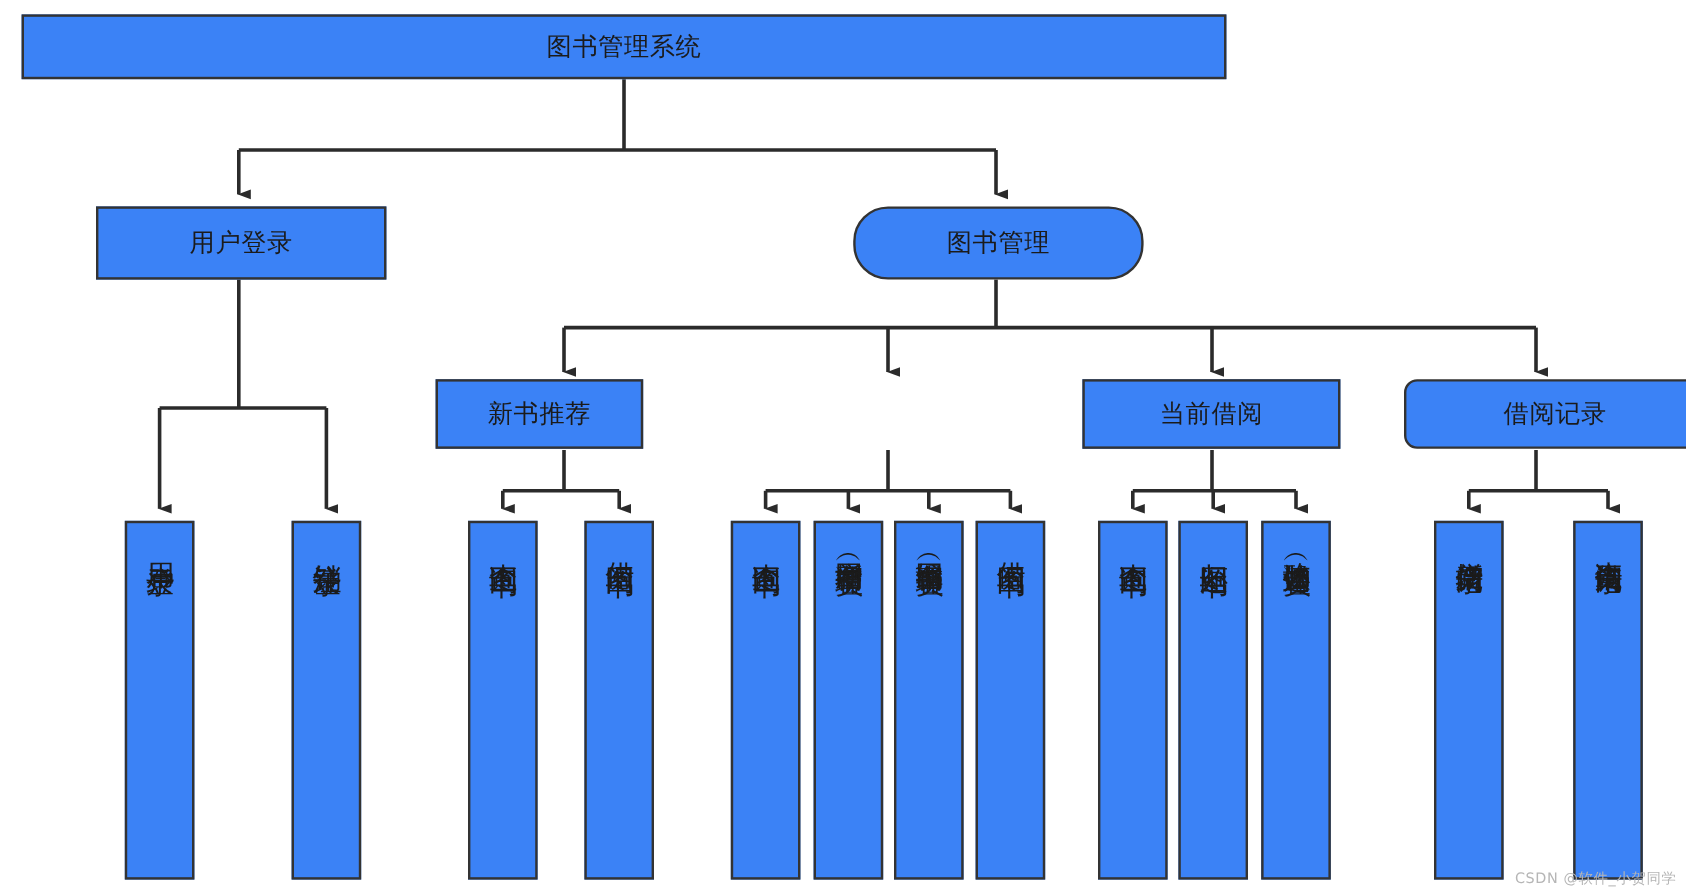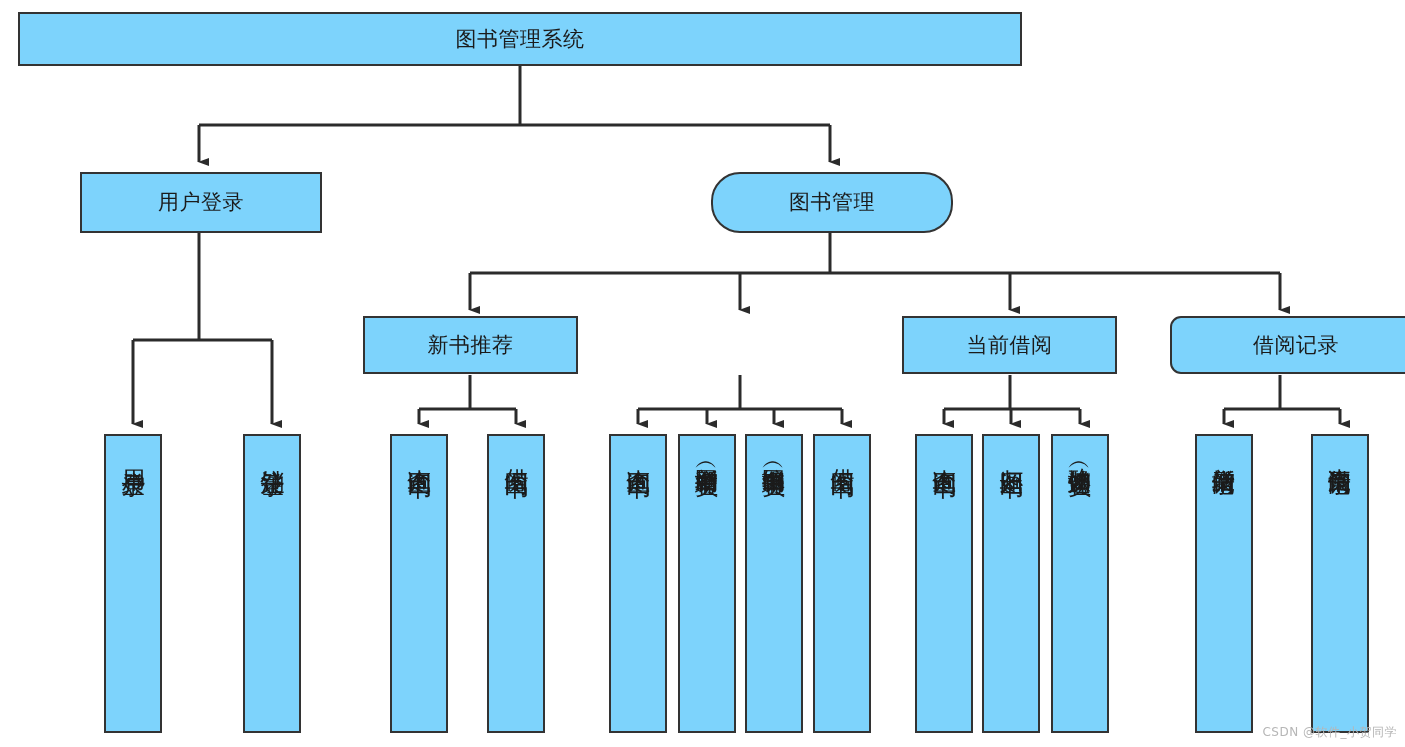--- a/index.html
+++ b/index.html
@@ -22,21 +22,21 @@
     position: absolute;
     left: 0;
     top: 0;
     width: 1405px;
     height: 747px;
     pointer-events: none;
   }
   .node {
     position: absolute;
     box-sizing: border-box;
-    background: #7dd3fc;
+    background: #3b82f6;
     border: 2px solid #333333;
     display: flex;
     align-items: center;
     justify-content: center;
     color: #1b1b1b;
   }
   .node-label {
     display: block;
     text-align: center;
     line-height: 1.18;
@@ -133,21 +133,21 @@
     <span class="node-label">图书管理系统</span>
   </div>
 
   <div class="node horizontal" style="left:80px; top:172px; width:242px; height:61px;">
     <span class="node-label">用户登录</span>
   </div>
   <div class="node horizontal" style="left:711px; top:172px; width:242px; height:61px;border-radius:29px;">
     <span class="node-label">图书管理</span>
   </div>
 
-  <div class="node horizontal" style="left:363px; top:316px; width:215px; height:58px;">
+  <div class="node horizontal" style="left:363px; top:316px; width:173px; height:58px;">
     <span class="node-label">新书推荐</span>
   </div>
   <div class="node horizontal" style="left:902px; top:316px; width:215px; height:58px;">
     <span class="node-label">当前借阅</span>
   </div>
   <div class="node horizontal" style="left:1170px; top:316px; width:252px; height:58px;border-radius:11px;">
     <span class="node-label">借阅记录</span>
   </div>
 
   <div class="node vertical" style="left:104px; top:434px; width:58px; height:299px;">

